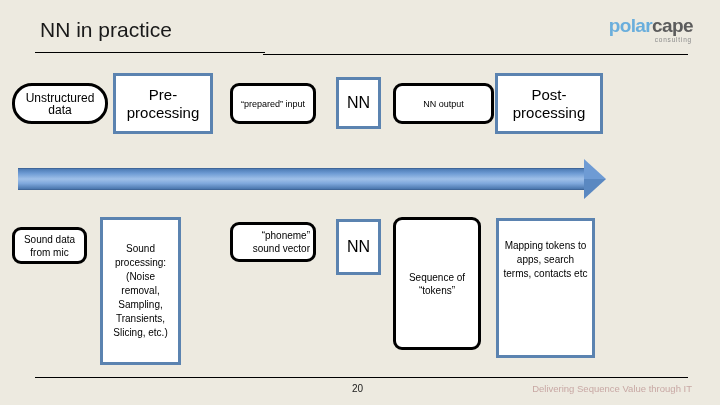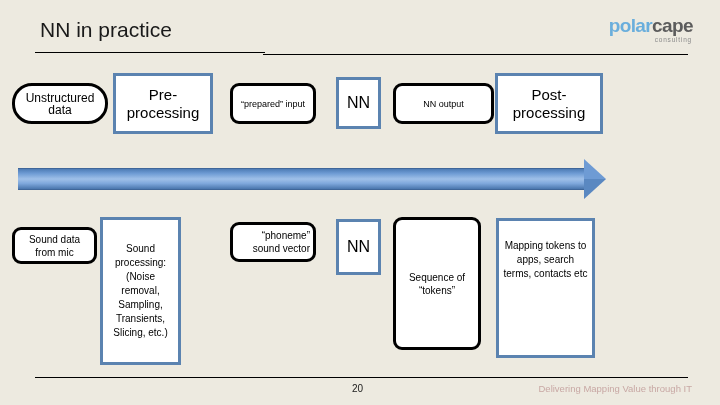--- a/index.html
+++ b/index.html
@@ -176,21 +176,21 @@
   </div>
 
   <div class="node proc" style="left:495px; top:73px; width:108px; height:61px; font-size:15px; line-height:18px;">
     <span>Post-processing</span>
   </div>
 
   <div id="arrow-shaft"></div>
   <div id="arrow-head"></div>
   <div id="arrow-head-shade"></div>
 
-  <div class="node pill" style="left:12px; top:227px; width:85px; height:37px; font-size:10px; line-height:13px;">
+  <div class="node pill" style="left:12px; top:227px; width:75px; height:37px; font-size:10px; line-height:13px;">
     <span>Sound data from mic</span>
   </div>
 
   <div class="node proc" style="left:100px; top:217px; width:81px; height:148px; font-size:10px; line-height:14px;">
     <span>Sound processing: (Noise removal, Sampling, Transients, Slicing, etc.)</span>
   </div>
 
   <div class="node pill" style="left:230px; top:222px; width:86px; height:40px; font-size:10px; line-height:13px;text-align:right;">
     <span>“phoneme” sound vector</span>
   </div>
@@ -202,15 +202,15 @@
   <div class="node pill" style="left:393px; top:217px; width:88px; height:133px; font-size:10px; line-height:13px;">
     <span>Sequence of “tokens”</span>
   </div>
 
   <div class="node proc" style="left:496px; top:218px; width:99px; height:140px; font-size:10px; line-height:14px; align-items:flex-start; padding-top:18px;">
     <span>Mapping tokens to apps, search terms, contacts etc</span>
   </div>
 
   <div id="footer-rule"></div>
   <div id="page-num">20</div>
-  <div id="tagline">Delivering Mapping Value through IT</div>
+  <div id="tagline">Delivering Sequence Value through IT</div>
 
 </div>
 
 </body></html>

